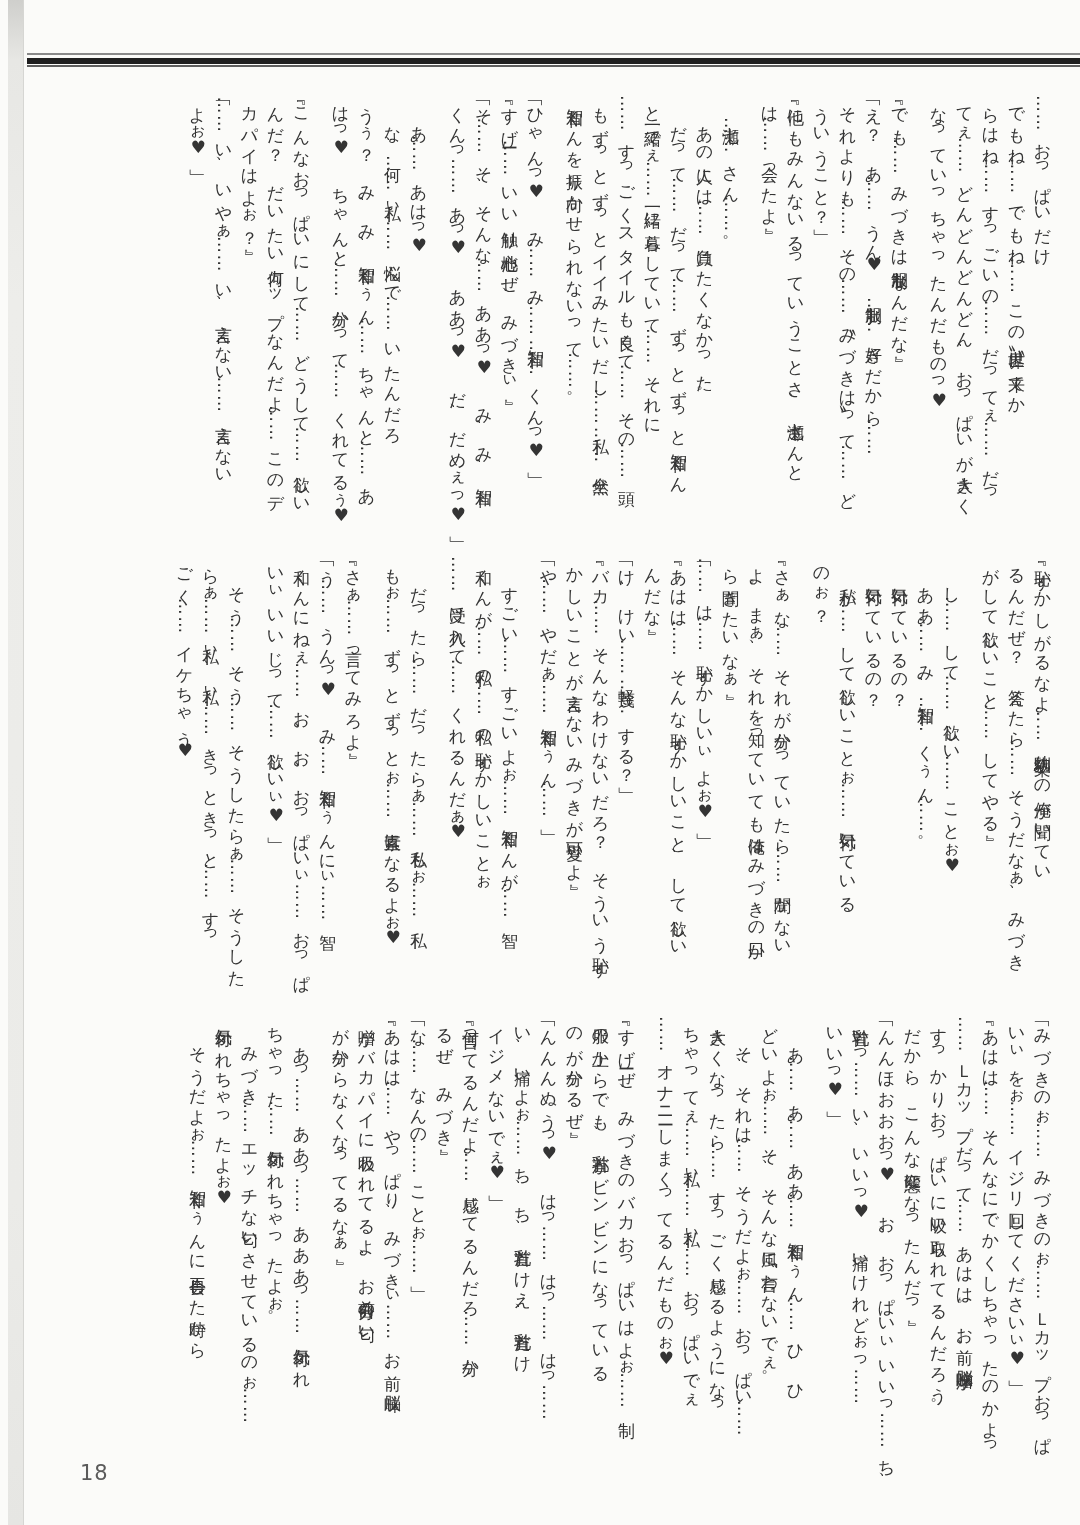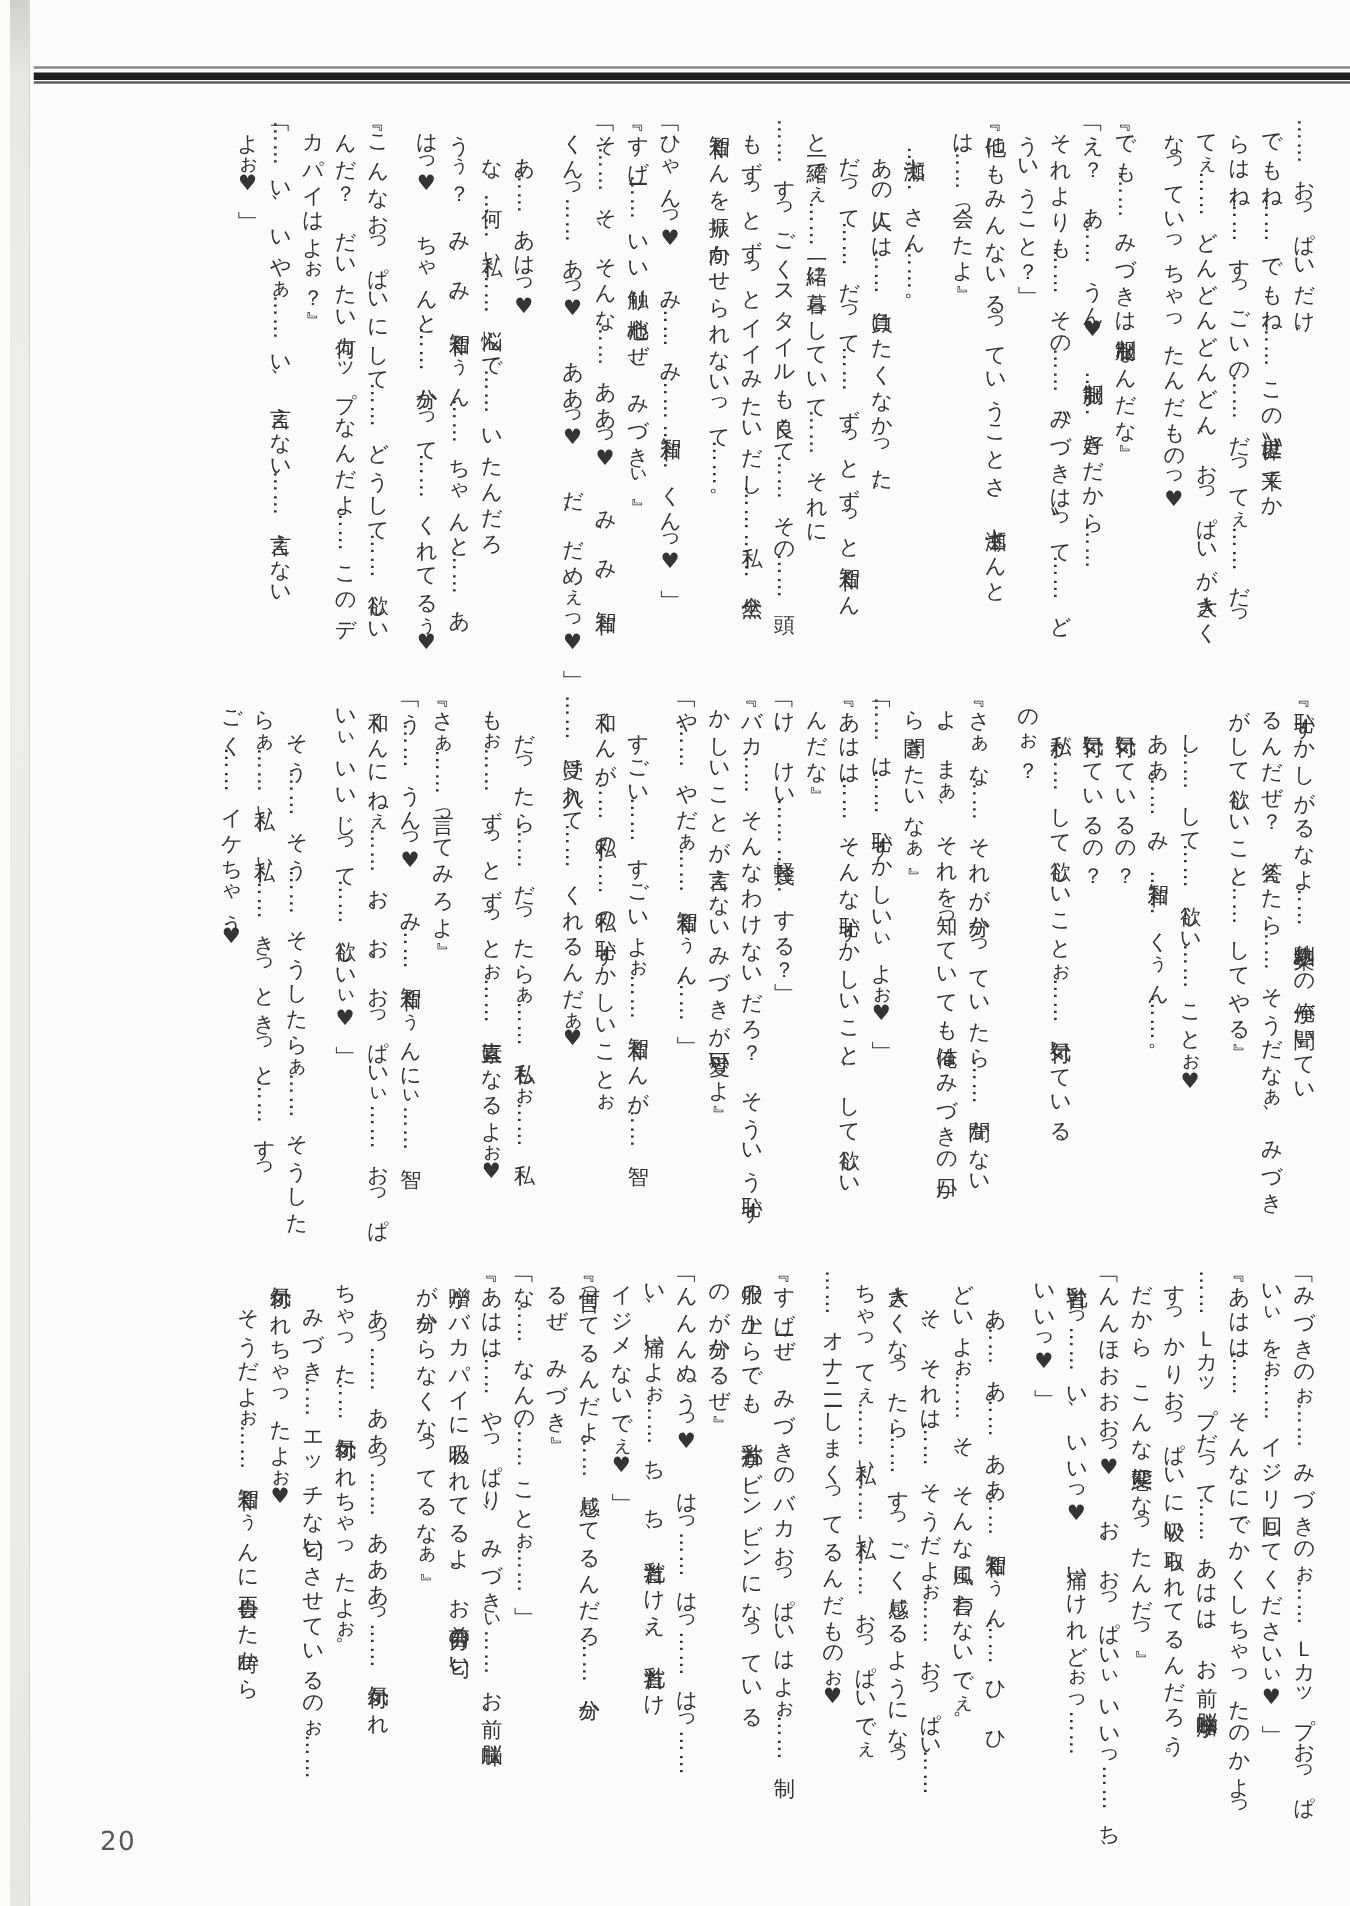--- a/index.html
+++ b/index.html
@@ -167,14 +167,14 @@
       <div class="col">噌がバカパイに吸われてるよ、お前自分の匂い</div>
       <div class="col">が分からなくなってるなぁ』</div>
       <div class="gap"></div>
       <div class="col i1">あっ……ああっ……あああっ……気付かれ</div>
       <div class="col">ちゃった……気付かれちゃったよぉ。</div>
       <div class="col i1">みづき……エッチな匂いさせているのぉ……</div>
       <div class="col">気付かれちゃったよぉ♥</div>
       <div class="col i1">そうだよぉ……智和くぅんに再会した時から</div>
     </div>
 
-  <div id="page-number">20</div>
+  <div id="page-number">18</div>
 </div>
 
 </body></html>

